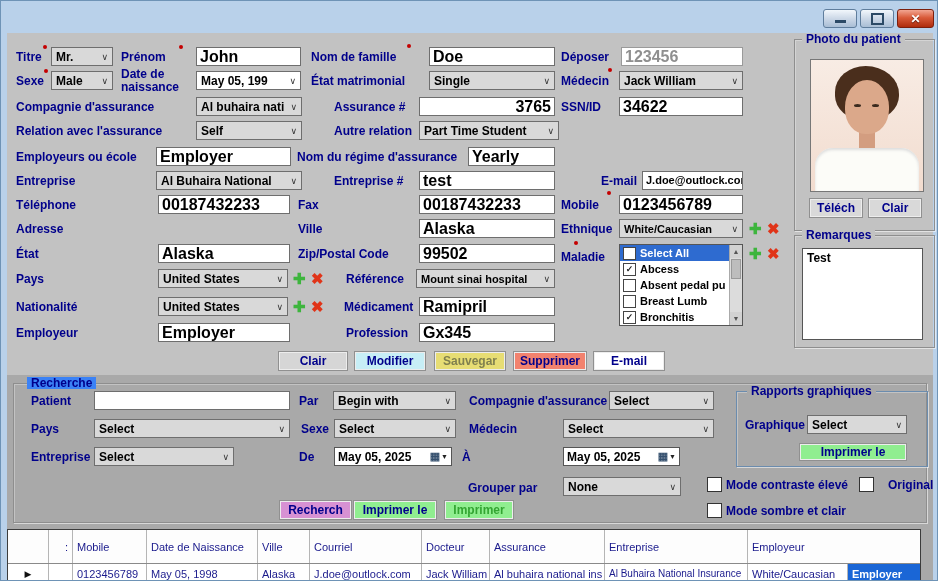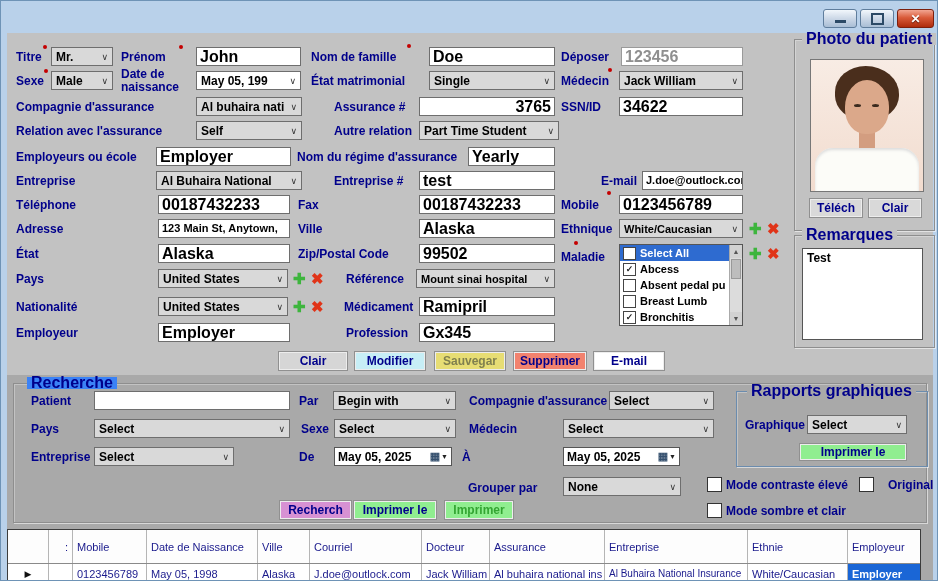--- a/index.html
+++ b/index.html
@@ -15,21 +15,21 @@
     background:linear-gradient(#f2f7fc,#ccd8e7 50%,#a9bed5);
     display:flex;align-items:center;justify-content:center;box-sizing:border-box;}
   .capbtn.close{background:linear-gradient(#f2a692,#d95b3a 45%,#ae2b0c);border-color:#7c1f0d;}
   .minbar{width:11px;height:3px;background:#2c4a66;margin-top:6px;}
   .maxsq{width:9px;height:8px;border:2px solid #2c4a66;}
   .closex{color:#fff;font-size:12px;font-weight:bold;text-shadow:0 1px 1px #5c1206;line-height:12px;}
   
   .bg-top{position:absolute;left:6px;top:32px;width:926px;height:342px;background:#c2c2c2;}
   .bg-bottom{position:absolute;left:6px;top:374px;width:926px;height:207px;background:#a9a9a9;}
   .grp{position:absolute;border:1px solid #8e8e8e;box-shadow:1px 1px 0 rgba(255,255,255,.55), inset 1px 1px 0 rgba(255,255,255,.3);}
-  .grp-t{position:absolute;font-size:16px;font-weight:bold;color:#00008b;padding:0 4px;line-height:12px;white-space:nowrap;}
+  .grp-t{position:absolute;font-size:12px;font-weight:bold;color:#00008b;padding:0 4px;line-height:12px;white-space:nowrap;}
   
   .lbl{position:absolute;color:#00008b;font-weight:bold;font-size:12px;line-height:13px;white-space:nowrap;}
   .inp{position:absolute;height:19px;background:#fff;border:1px solid #6e6e6e;font-size:16px;font-weight:bold;
        color:#000;line-height:17px;padding:0 3px;overflow:hidden;white-space:nowrap;box-sizing:border-box;}
   .inp.gray{color:#8f8f8f;border-color:#9a9a9a;}
   .inp.sm{font-size:11px;}
   .cmb{position:absolute;height:19px;background:#d9d9d9;border:1px solid #6e6e6e;font-size:12px;font-weight:bold;
        color:#000;display:flex;align-items:center;justify-content:space-between;
        padding:0 4px;overflow:hidden;white-space:nowrap;box-sizing:border-box;}
   .chev{font-size:9px;color:#333;font-weight:normal;flex:none;margin-left:2px;}
@@ -169,21 +169,20 @@
 
   <div class="lbl" style="left:15px;top:198px;">Téléphone</div>
   <div class="inp" style="left:157px;top:194px;width:132px;">00187432233</div>
   <div class="lbl" style="left:297px;top:198px;">Fax</div>
   <div class="inp" style="left:418px;top:194px;width:136px;">00187432233</div>
   <div class="lbl" style="left:560px;top:198px;">Mobile</div>
   <span class="dot" style="left:606px;top:190px;"></span>
   <div class="inp" style="left:618px;top:194px;width:124px;">0123456789</div>
 
   <div class="lbl" style="left:15px;top:222px;">Adresse</div>
-  <div class="inp sm" style="left:157px;top:218px;width:132px;">123 Main St, Anytown,</div>
   <div class="lbl" style="left:297px;top:222px;">Ville</div>
   <div class="inp" style="left:418px;top:218px;width:136px;">Alaska</div>
   <div class="lbl" style="left:560px;top:222px;">Ethnique</div>
   <div class="cmb sm" style="left:618px;top:218px;width:124px;font-size:11px;">
       <span>White/Caucasian</span>
       <span class="chev">∨</span>
     </div>
   <span class="icon-add" style="left:748px;top:220px;">✚</span>
   <span class="icon-del" style="left:766px;top:220px;">✖</span>
 
@@ -360,21 +359,20 @@
     <div class="thead">
       <div class="tc" style="width:41px;"></div>
       <div class="tc colon" style="width:24px;">:</div>
       <div class="tc nw" style="width:74px;">Mobile</div>
       <div class="tc wrap" style="width:111px;text-align:center;">Date de Naissance</div>
       <div class="tc nw" style="width:52px;">Ville</div>
       <div class="tc nw" style="width:112px;">Courriel</div>
       <div class="tc nw" style="width:68px;">Docteur</div>
       <div class="tc nw" style="width:115px;">Assurance</div>
       <div class="tc nw" style="width:143px;">Entreprise</div>
-      <div class="tc nw" style="width:100px;">Ethnie</div>
       <div class="tc nw" style="width:72px;border-right:none;">Employeur</div>
     </div>
     <div class="trow">
       <div class="tc rowind" style="width:41px;">▶</div>
       <div class="tc" style="width:24px;"></div>
       <div class="tc nw" style="width:74px;">0123456789</div>
       <div class="tc nw" style="width:111px;">May 05, 1998</div>
       <div class="tc nw" style="width:52px;">Alaska</div>
       <div class="tc nw" style="width:112px;">J.doe@outlock.com</div>
       <div class="tc nw" style="width:68px;">Jack William</div>

